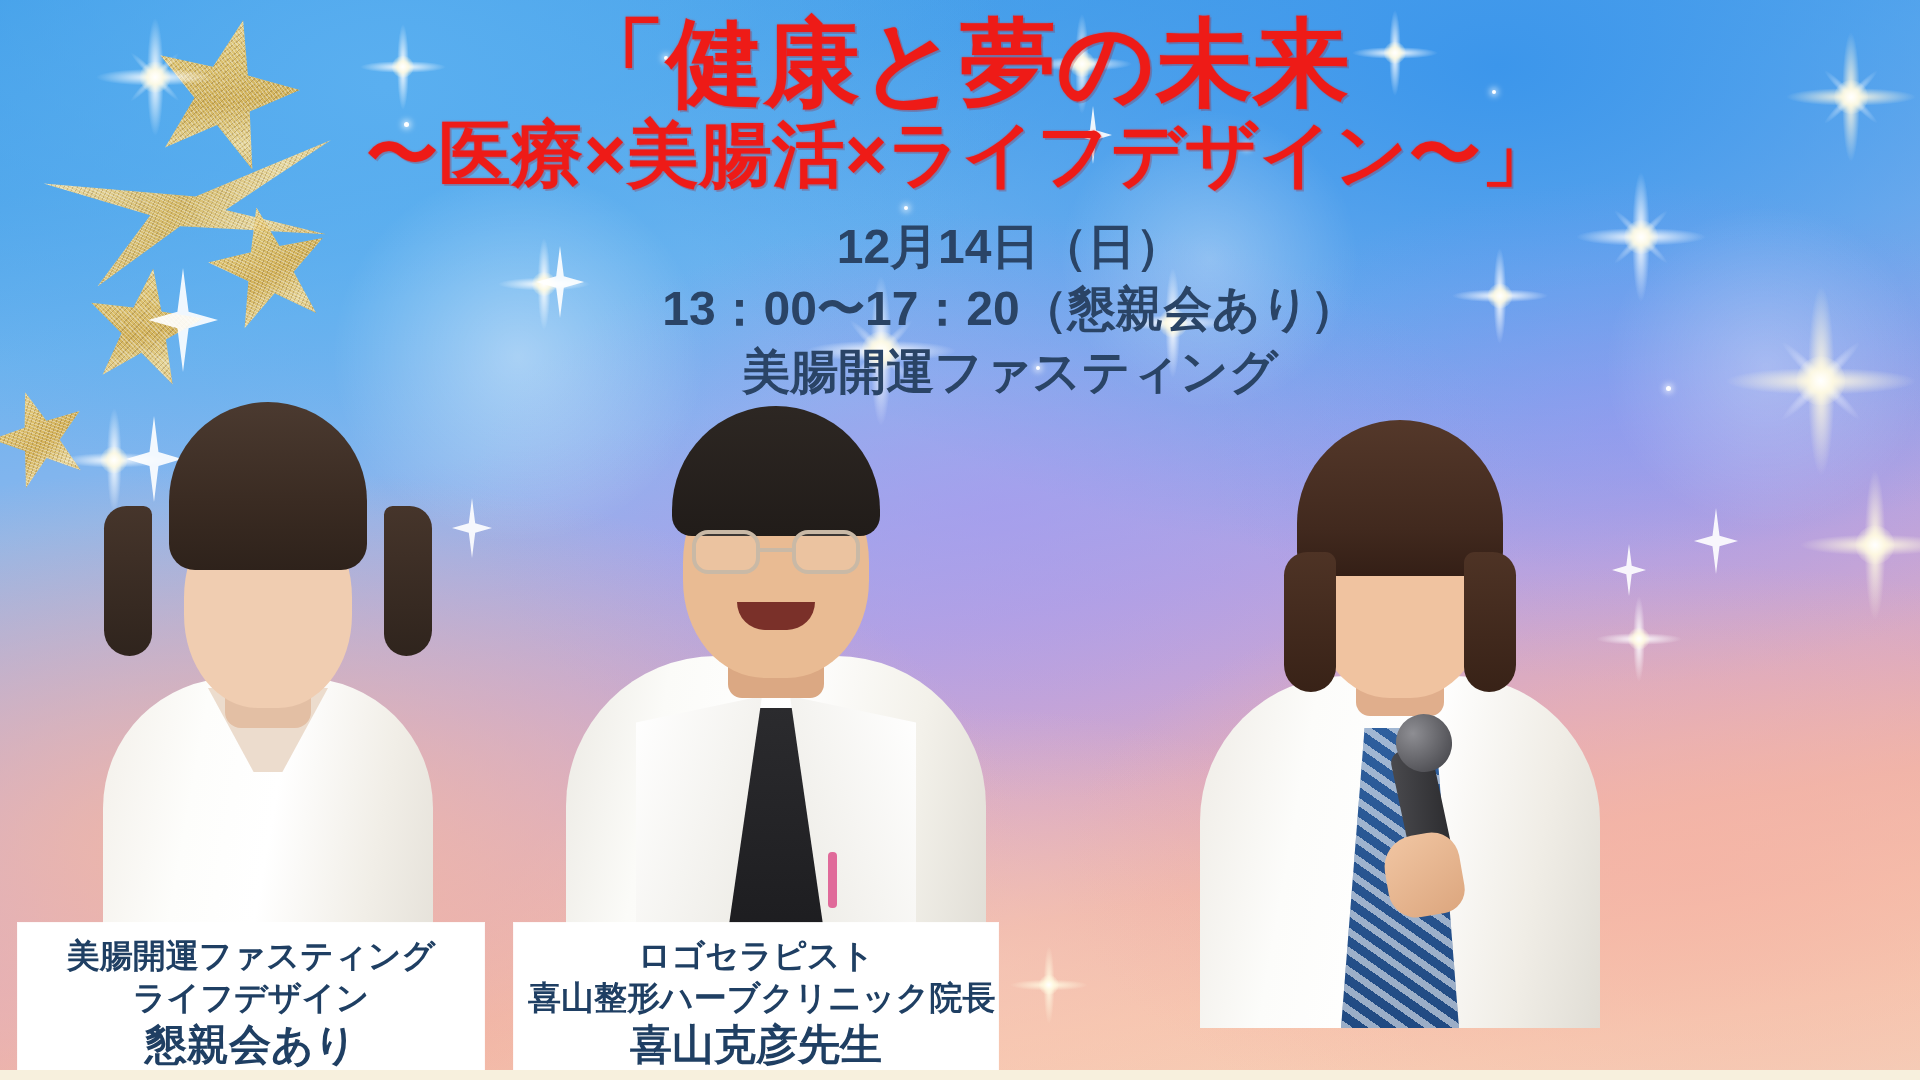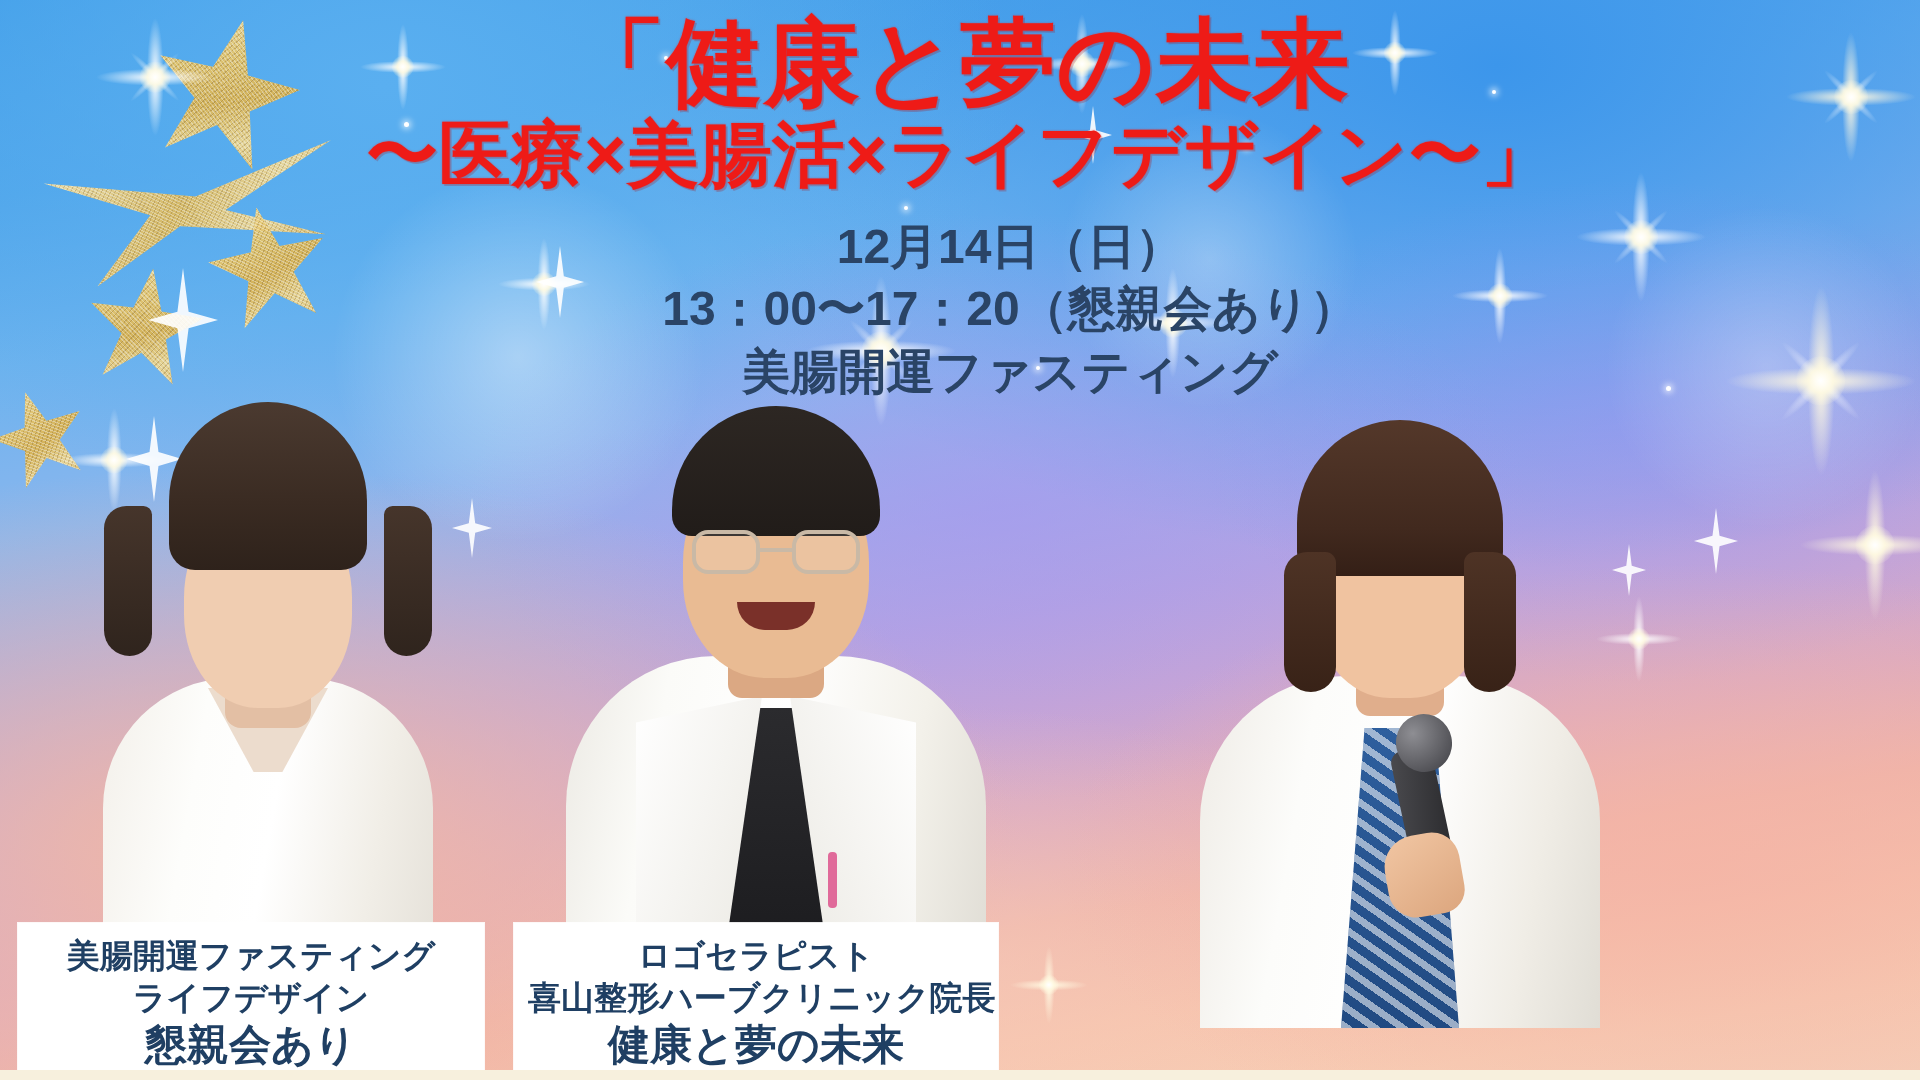--- a/index.html
+++ b/index.html
@@ -429,19 +429,19 @@
 
   <div class="caption cap-left">
     <div class="cl">美腸開運ファスティング</div>
     <div class="cl">ライフデザイン</div>
     <div class="cl name">懇親会あり</div>
   </div>
 
   <div class="caption cap-center">
     <div class="cl">ロゴセラピスト</div>
     <div class="cl">喜山整形ハーブクリニック院長</div>
-    <div class="cl name">健康と夢の未来</div>
+    <div class="cl name">喜山克彦先生</div>
   </div>
 
 
   <div class="bottom-strip"></div>
 
 </div>
 
 </body></html>

